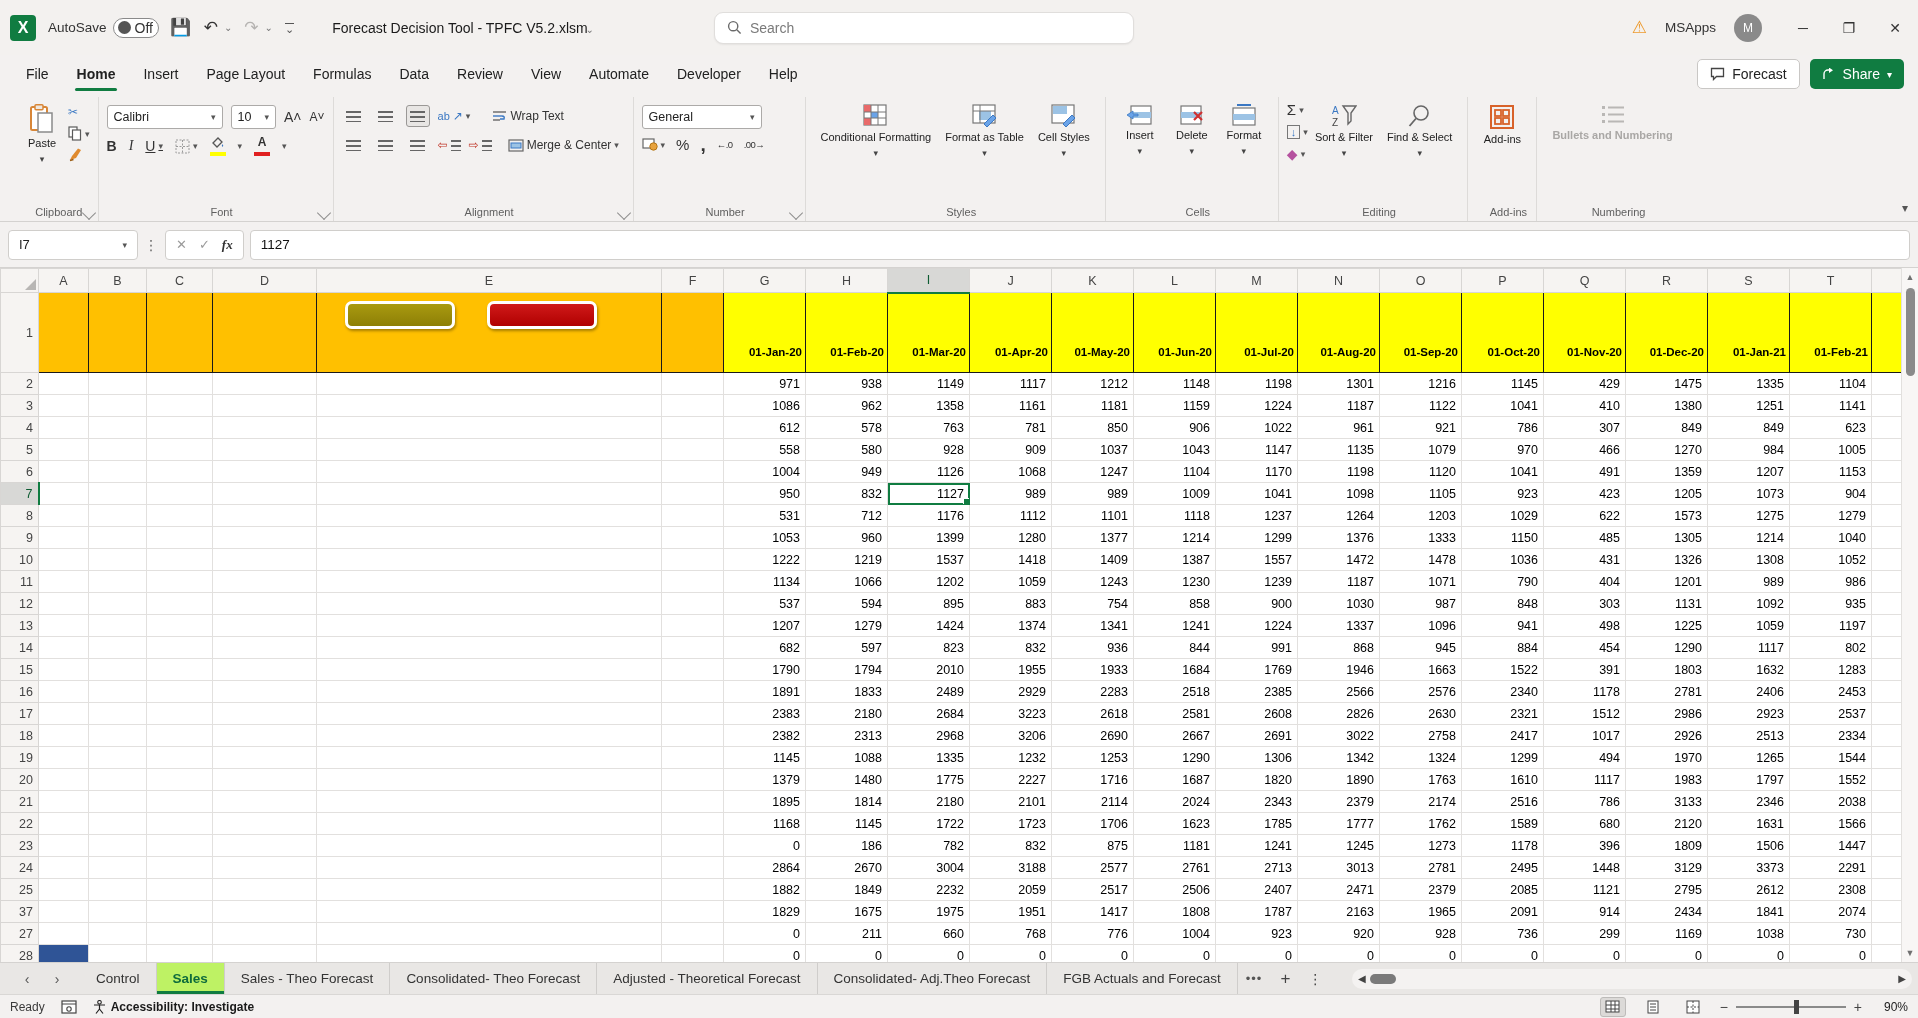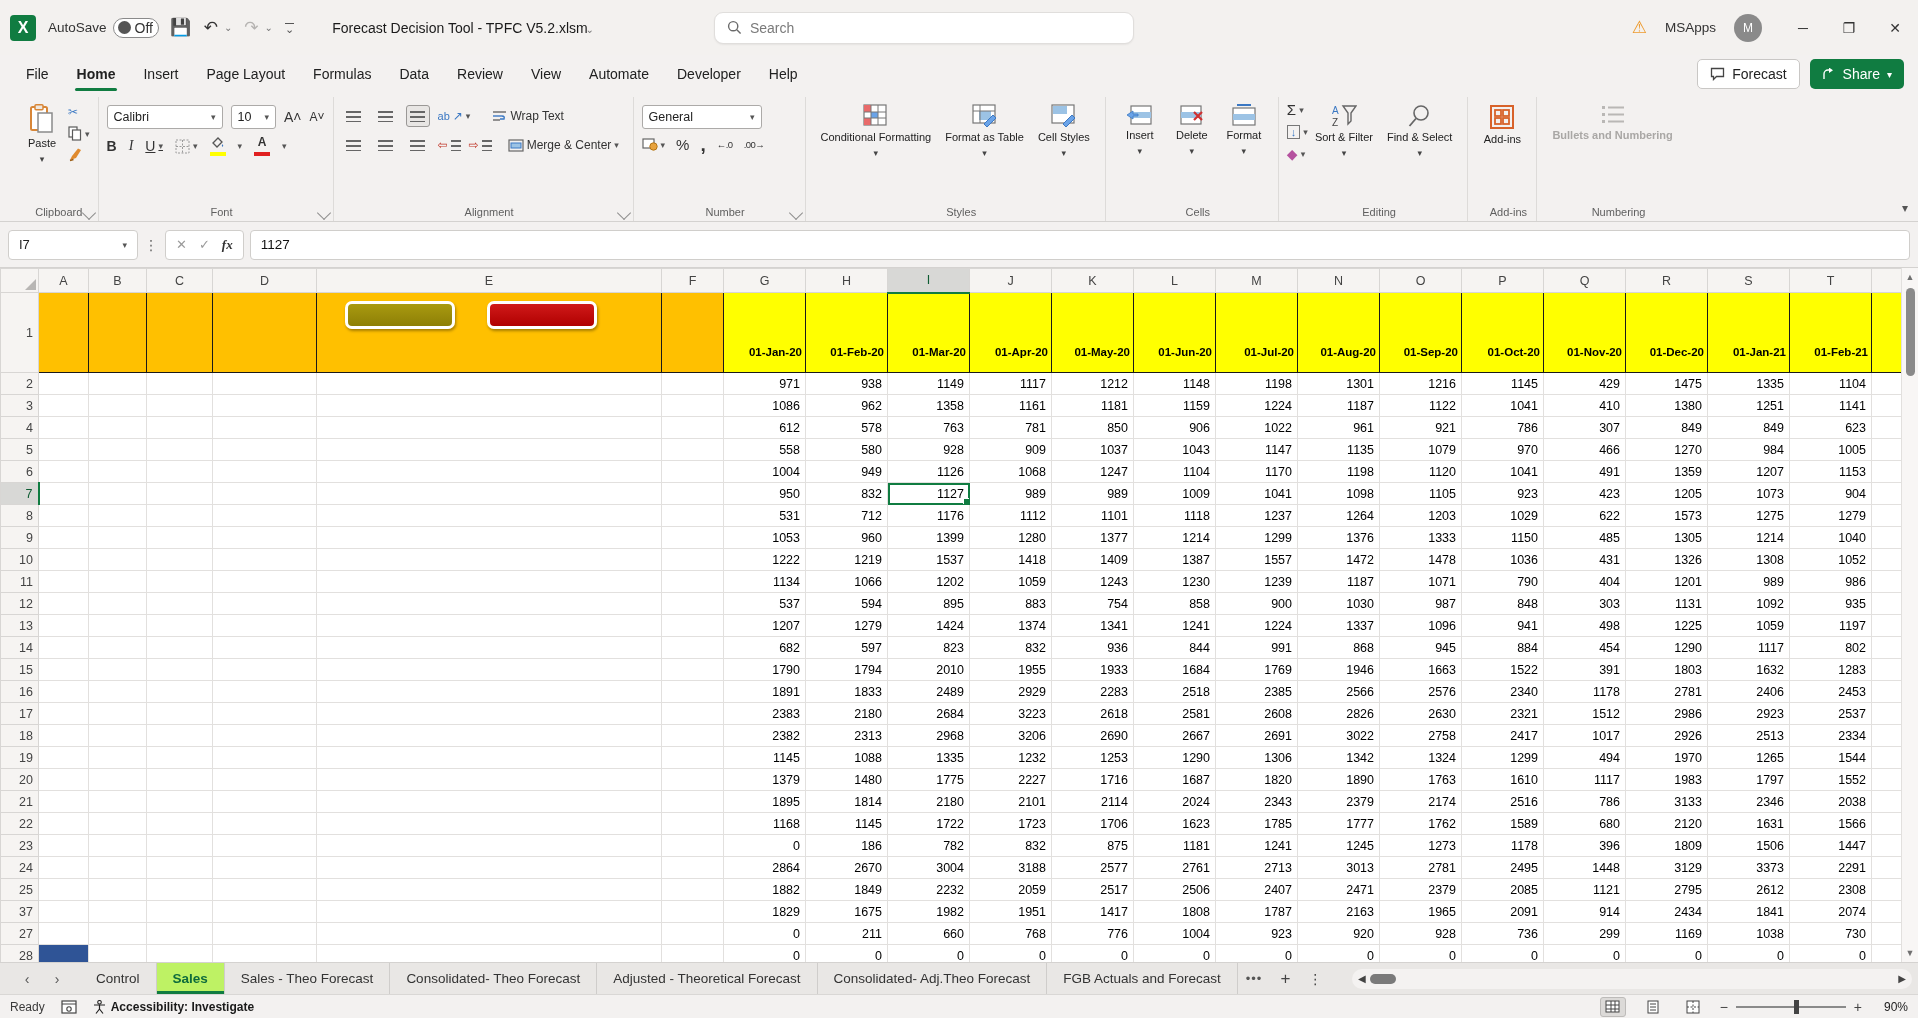--- a/index.html
+++ b/index.html
@@ -1181,21 +1181,21 @@
           <tr class="datarow">
             <th class="rh">37</th>
             <td class=""></td>
             <td></td>
             <td></td>
             <td></td>
             <td style="padding-left:12px"></td>
             <td class="num"></td>
             <td class="num">1829</td>
             <td class="num">1675</td>
-            <td class="num">1982</td>
+            <td class="num">1975</td>
             <td class="num">1951</td>
             <td class="num">1417</td>
             <td class="num">1808</td>
             <td class="num">1787</td>
             <td class="num">2163</td>
             <td class="num">1965</td>
             <td class="num">2091</td>
             <td class="num">914</td>
             <td class="num">2434</td>
             <td class="num">1841</td>

